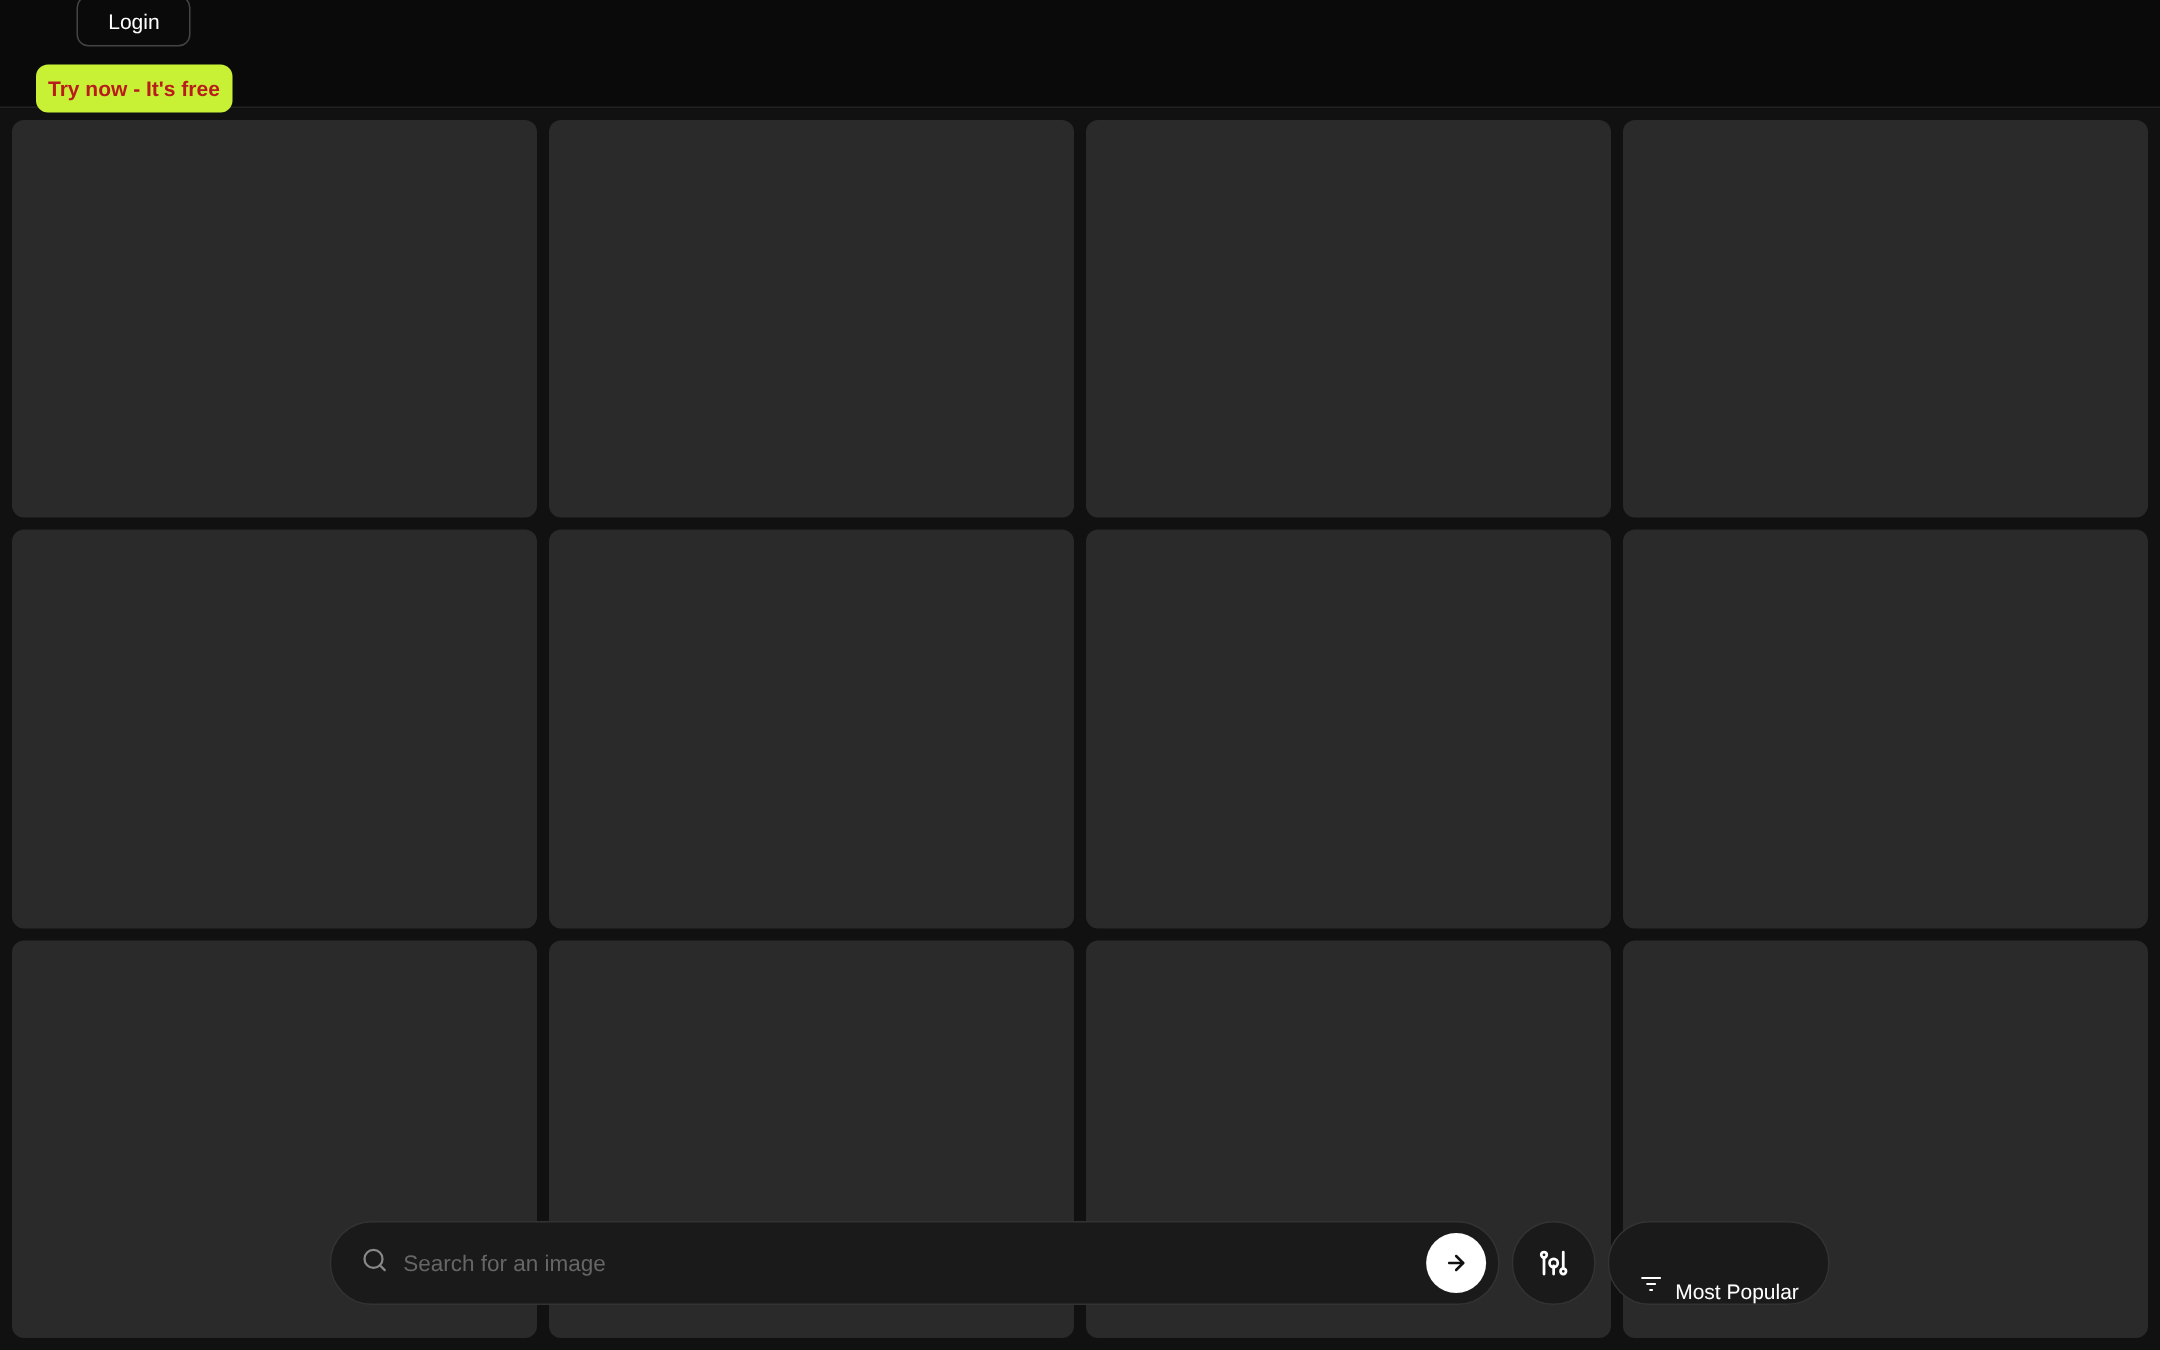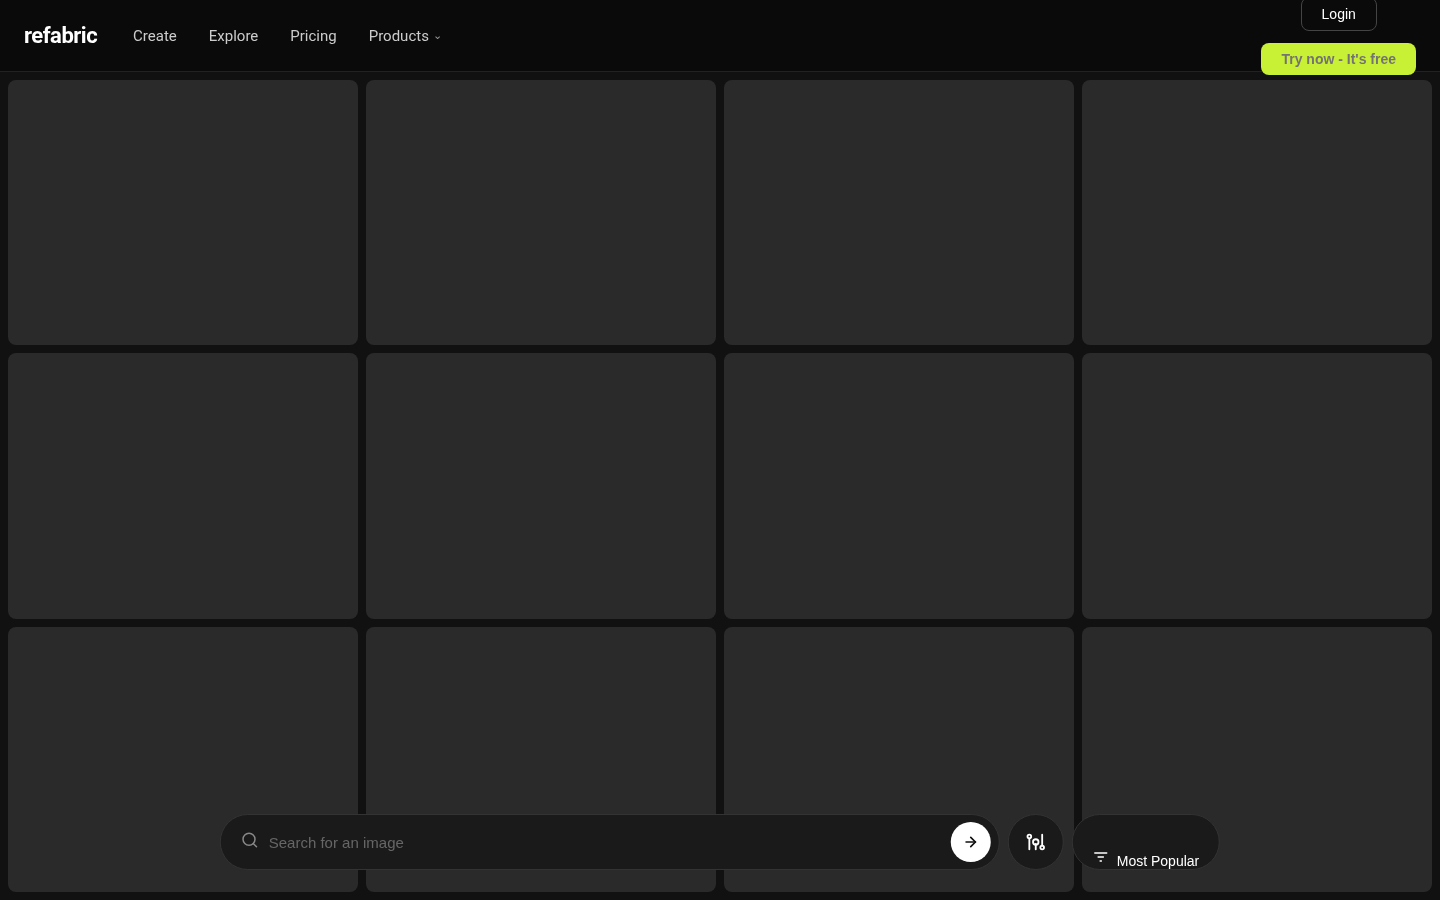--- a/index.html
+++ b/index.html
@@ -78,22 +78,22 @@
       color: #ffffff;
       padding: 8px 20px;
       border-radius: 8px;
       font-size: 14px;
       cursor: pointer;
     }
 
     .try-btn {
       background: #c8f135;
       border: none;
-      color: #737373;
-      padding: 8px 20px;
+      color: #b91c1c;
+      padding: 8px 8px;
       border-radius: 8px;
       font-size: 14px;
       font-weight: 600;
       cursor: pointer;
     }
 
     
     .grid-container {
       display: grid;
       grid-template-columns: repeat(4, 1fr);
@@ -202,32 +202,20 @@
     }
 
     .sort-icon {
       font-size: 16px;
     }
   </style>
 </head>
 <body>
 
 <header>
-  <div class="header-left">
-    <span class="logo">refabric</span>
-    <nav class="nav">
-      <a class="nav-item">Create</a>
-      <a class="nav-item">Explore</a>
-      <a class="nav-item">Pricing</a>
-      <a class="nav-item">
-        <span>Products</span>
-        <span class="products-chevron">⌄</span>
-      </a>
-    </nav>
-  </div>
   <div class="header-right">
     <button class="login-btn">Login</button>
     <button class="try-btn">Try now - It's free</button>
   </div>
 </header>
 
 <div class="grid-container">
   <div class="grid-item"></div>
   <div class="grid-item"></div>
   <div class="grid-item"></div>

